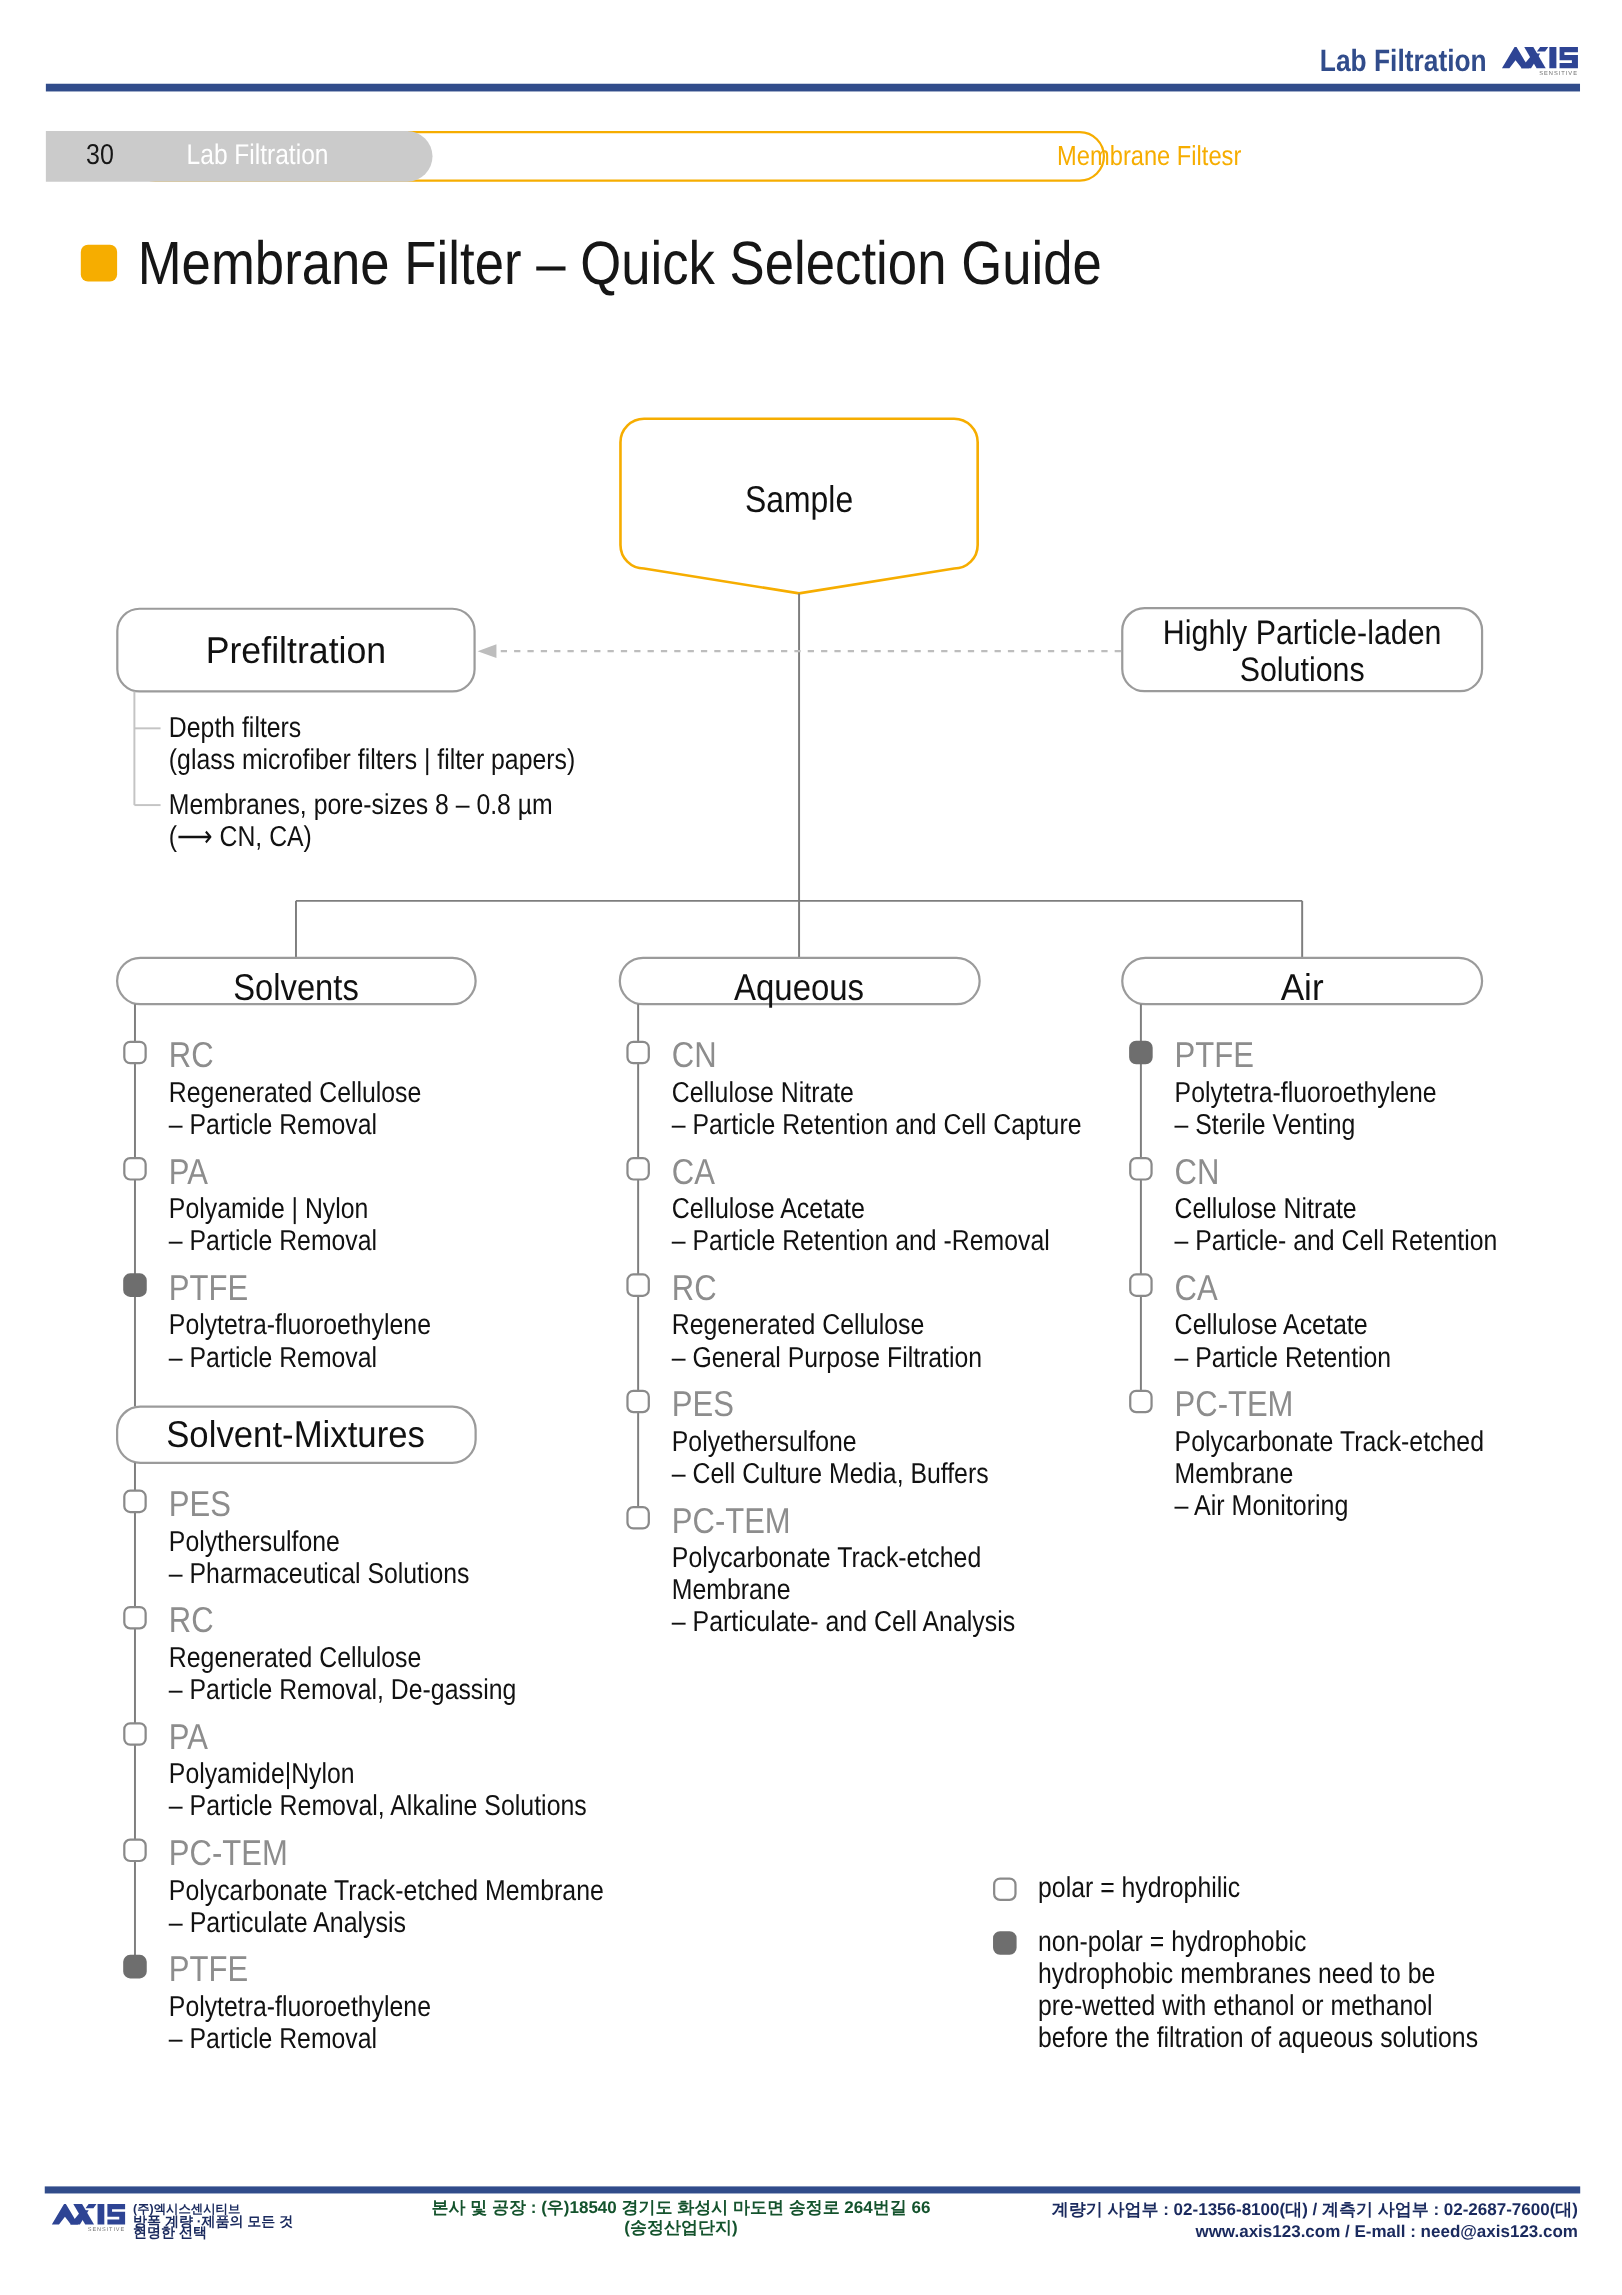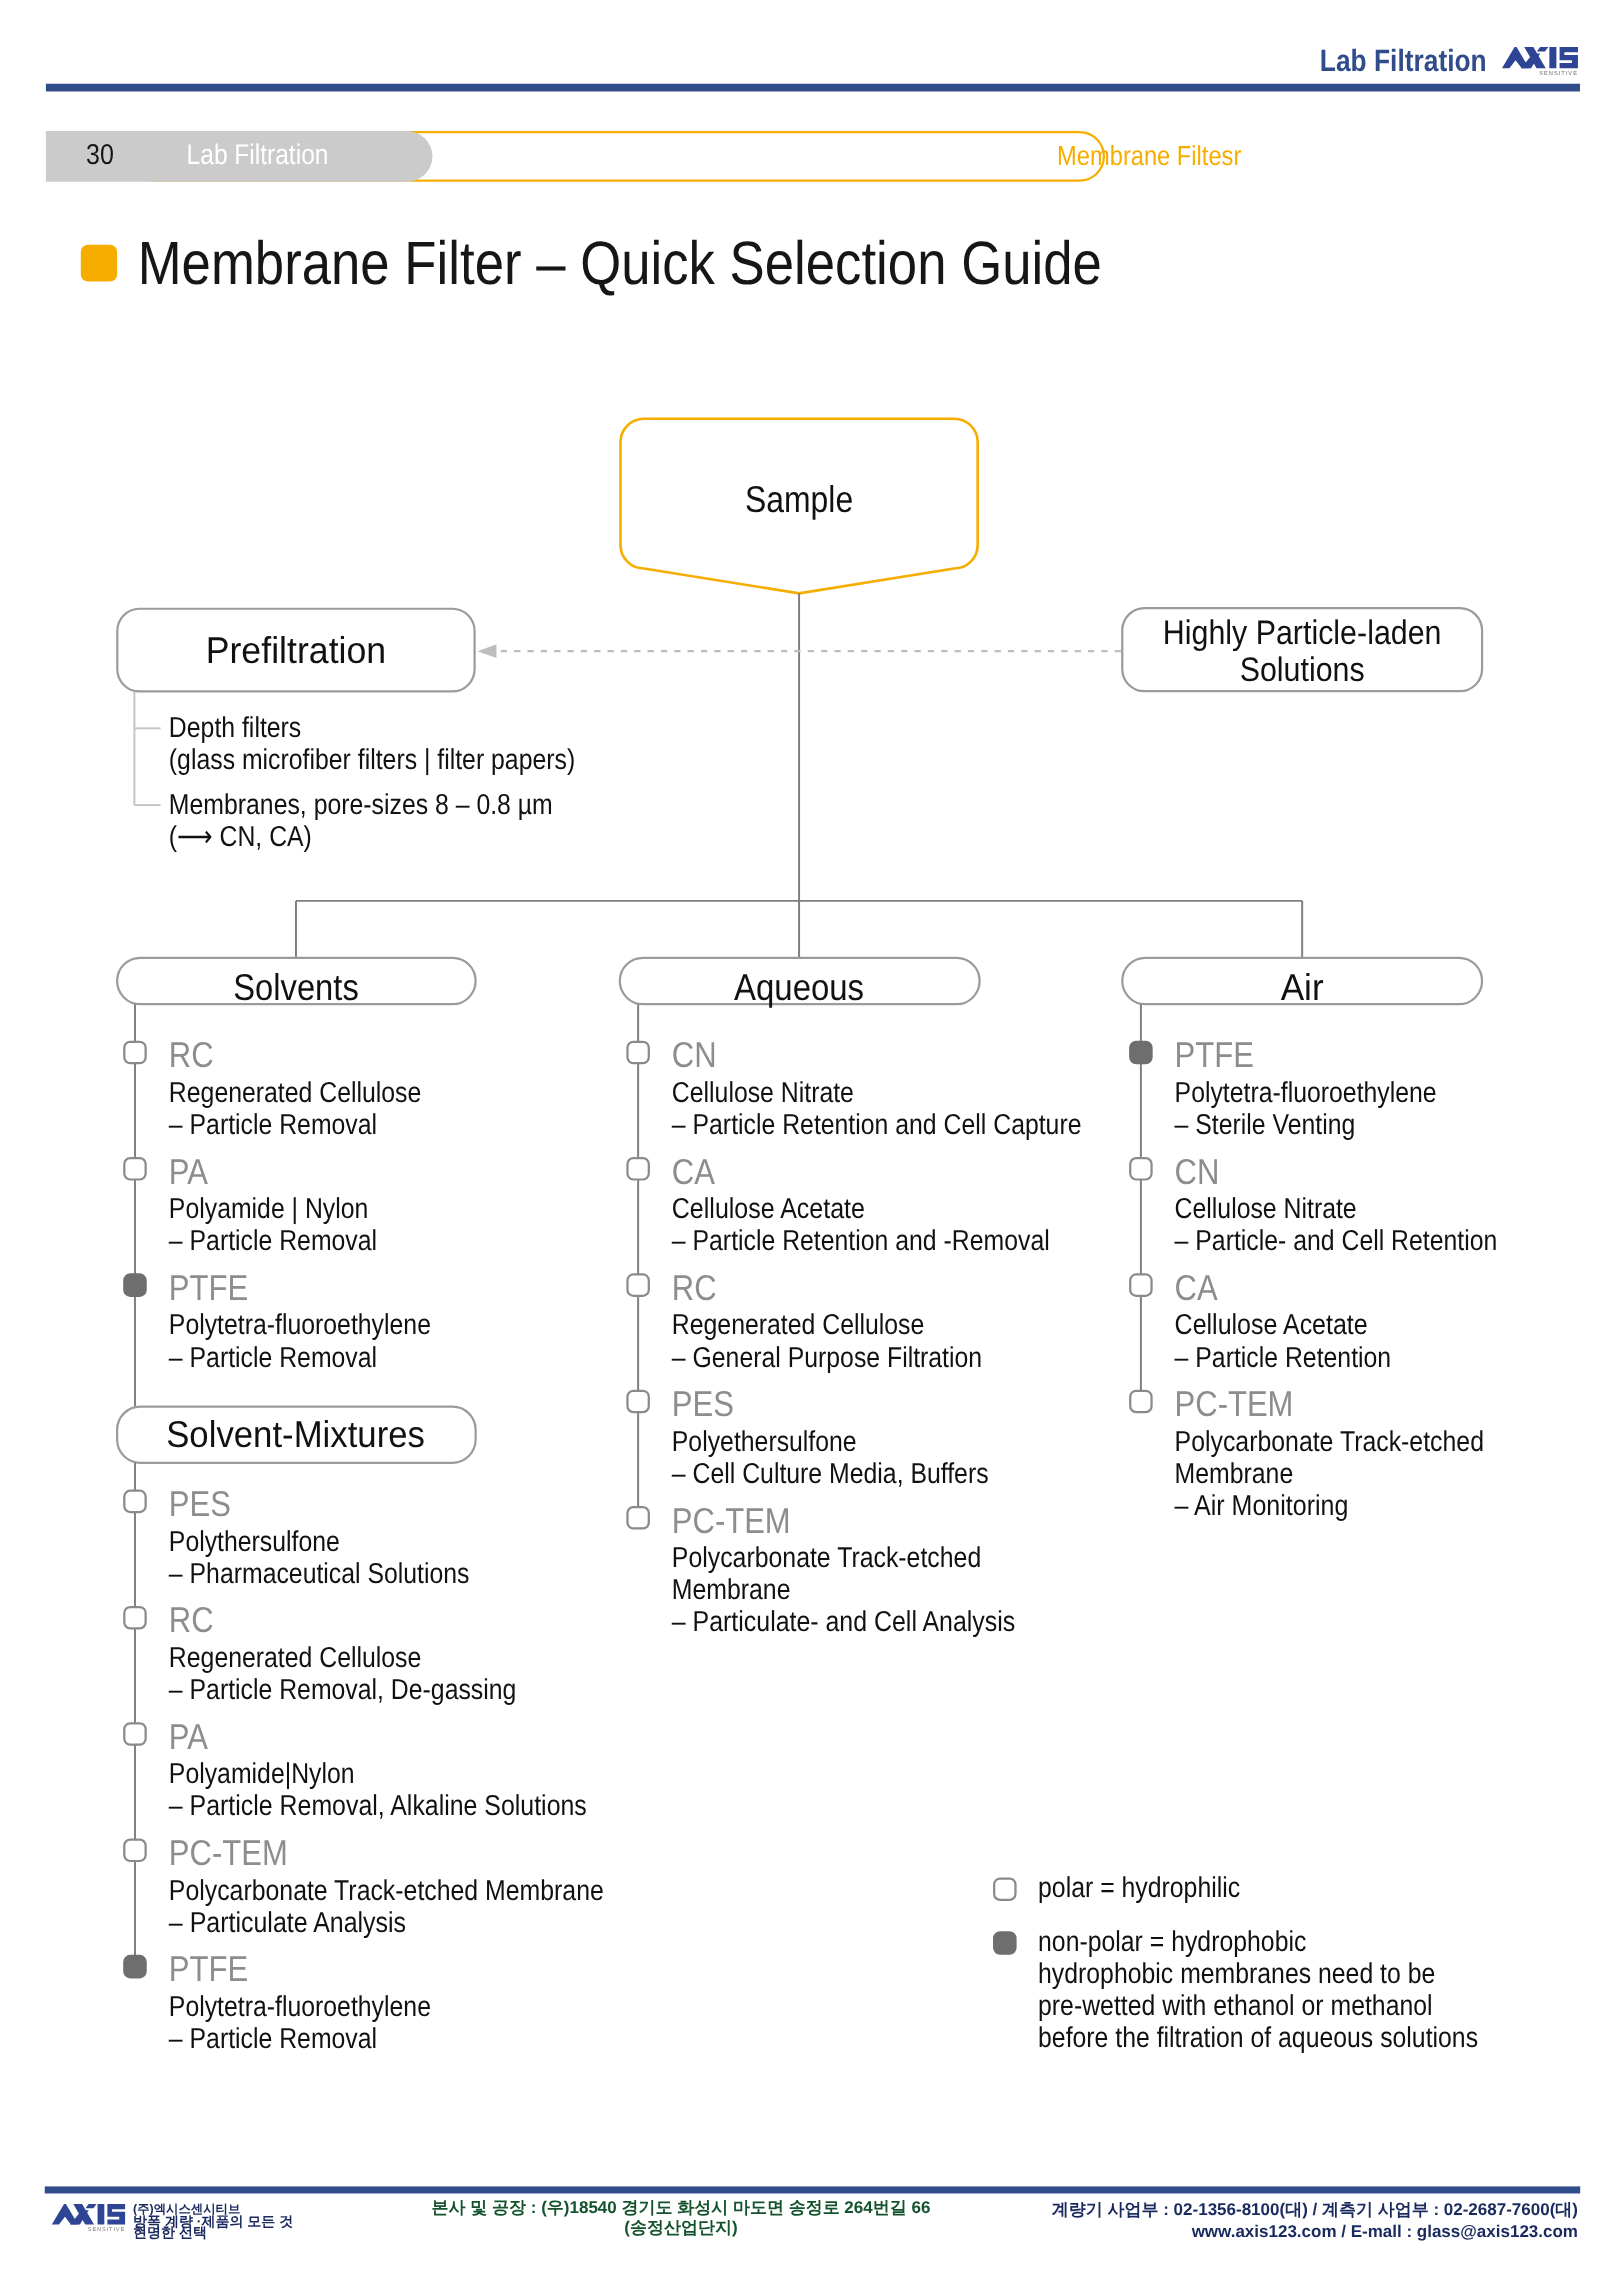--- a/index.html
+++ b/index.html
@@ -52,21 +52,21 @@
   <path d="M 91.3 0.0 L 119.5 0.0 L 119.5 8.2 L 98.7 8.2 L 98.7 12.4 L 119.5 12.4 L 119.5 32.5 L 91.3 32.5 L 91.3 24.6 L 110.2 24.6 L 110.2 20.4 L 91.3 20.4 Z"></path>
  </g>
  <text x="119.5" y="42.3" text-anchor="end" font-family="Liberation Sans, sans-serif" font-size="8.8" letter-spacing="1.5" fill="#6f6f6f">SENSITIVE</text>
 </svg></div>
 <div class="abs" id="ft-co">
       <span class="l1">(주)엑시스센시티브</span>
       <span class="l2">방폭 계량 ·제품의 모든 것</span>
       <span class="l3">현명한 선택</span>
     </div>
 <div class="abs" id="ft-addr"><span>본사 및 공장 : (우)18540 경기도 화성시 마도면 송정로 264번길 66</span><br><span>(송정산업단지)</span></div>
-<div class="abs" id="ft-contact"><span>계량기 사업부 : 02-1356-8100(대)  / 계측기 사업부 : 02-2687-7600(대)</span><br><span>www.axis123.com / E-mall : glass@axis123.com</span></div>
+<div class="abs" id="ft-contact"><span>계량기 사업부 : 02-1356-8100(대)  / 계측기 사업부 : 02-2687-7600(대)</span><br><span>www.axis123.com / E-mall : need@axis123.com</span></div>
 
 <svg id="diagram" class="abs" width="1623" height="2295" viewBox="0 0 2480 3508" font-family="Liberation Sans, sans-serif">
 <path d="M 948 676 A 36 36 0 0 1 984 640 L 1458 640 A 36 36 0 0 1 1494 676 L 1494 833 A 36 36 0 0 1 1458 869 L 1221 907 L 984 869 A 36 36 0 0 1 948 833 Z" fill="#fff" stroke="#f6ad00" stroke-width="4"></path>
 <path d="M 1221 907 L 1221 1377" fill="none" stroke="#7e7e7e" stroke-width="3.0"></path>
 <path d="M 452 1377 L 1990 1377" fill="none" stroke="#7e7e7e" stroke-width="3.0"></path>
 <path d="M 452 1377 L 452 1464" fill="none" stroke="#7e7e7e" stroke-width="3.0"></path>
 <path d="M 1221 1377 L 1221 1464" fill="none" stroke="#7e7e7e" stroke-width="3.0"></path>
 <path d="M 1990 1377 L 1990 1464" fill="none" stroke="#7e7e7e" stroke-width="3.0"></path>
 <rect x="178.9" y="930.5" width="546.1" height="126.4" rx="34" ry="34" fill="#fff" stroke="#9b9b9b" stroke-width="3.4"></rect>
 <rect x="1715" y="929.5" width="550" height="127" rx="34" ry="34" fill="#fff" stroke="#9b9b9b" stroke-width="3.4"></rect>

